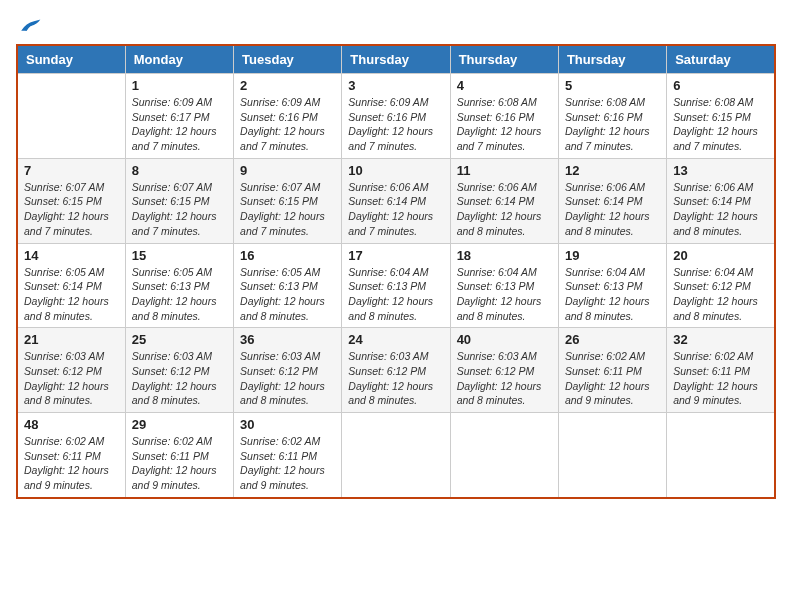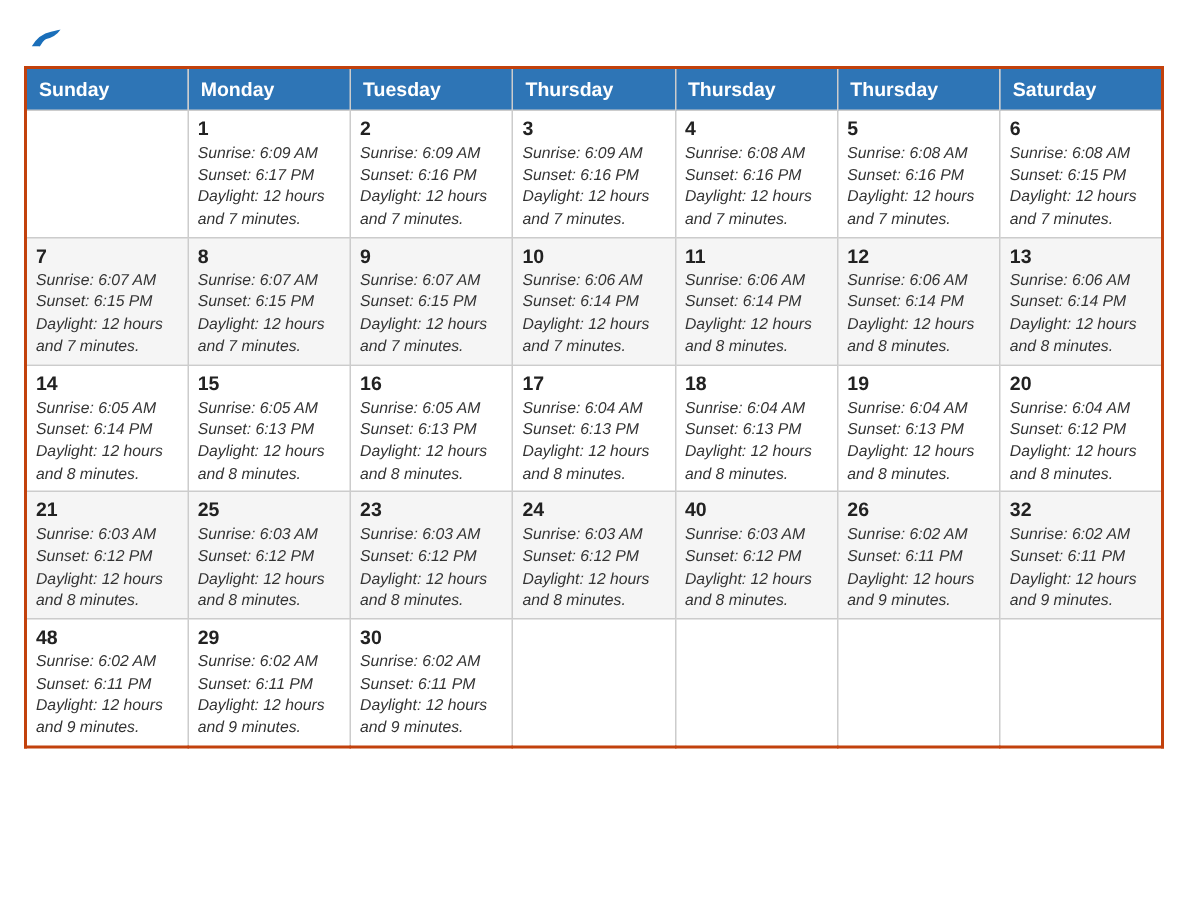--- a/index.html
+++ b/index.html
@@ -276,21 +276,21 @@
 and 8 minutes.</div>
         </td>
         <td>
           <span class="day-number">25</span>
           <div class="day-info" style="white-space: pre-line;">Sunrise: 6:03 AM
 Sunset: 6:12 PM
 Daylight: 12 hours
 and 8 minutes.</div>
         </td>
         <td>
-          <span class="day-number">23</span>
+          <span class="day-number">36</span>
           <div class="day-info" style="white-space: pre-line;">Sunrise: 6:03 AM
 Sunset: 6:12 PM
 Daylight: 12 hours
 and 8 minutes.</div>
         </td>
         <td>
           <span class="day-number">24</span>
           <div class="day-info" style="white-space: pre-line;">Sunrise: 6:03 AM
 Sunset: 6:12 PM
 Daylight: 12 hours

